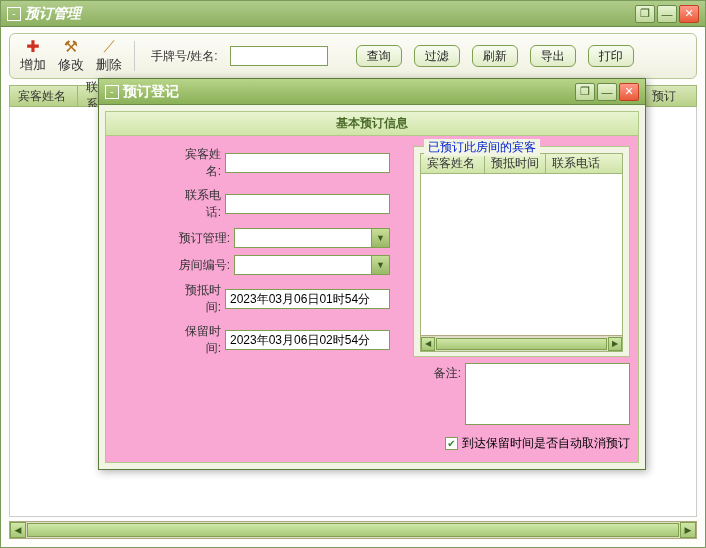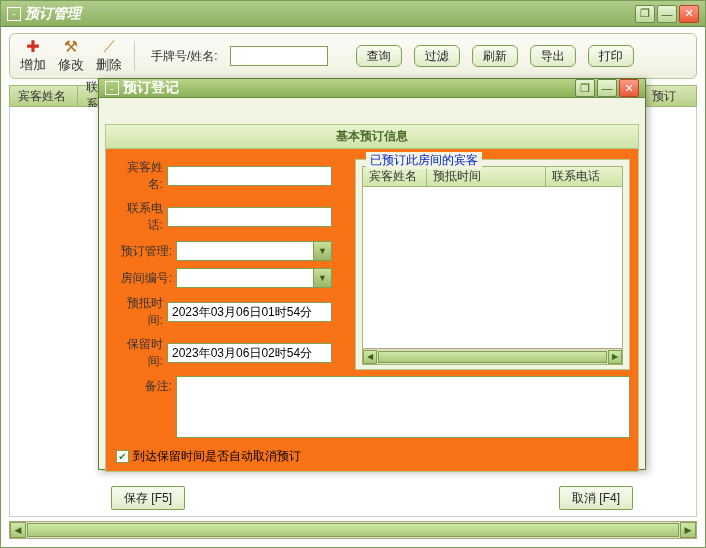--- a/index.html
+++ b/index.html
@@ -32,22 +32,22 @@
 .hscroll .arrow { width: 16px; height: 16px; background: linear-gradient(#d0e8a8,#a8c878); border: 1px solid #80a050; display: flex; align-items: center; justify-content: center; color: #406020; font-size: 9px; cursor: pointer; }
 .hscroll .thumb { flex: 1; height: 14px; background: linear-gradient(#d0e8a8,#a8c878); border: 1px solid #80a050; margin: 0 1px; cursor: pointer; }
 
 
 .dialog { position: absolute; left: 98px; top: 78px; width: 548px; height: 392px; border: 1px solid #5a7a3a; background: #f2f4e4; box-shadow: 2px 2px 8px rgba(0,0,0,.3); display: flex; flex-direction: column; }
 .dlg-title { background: linear-gradient(#b8d488,#8ab058); height: 26px; display: flex; align-items: center; padding: 0 6px; border-bottom: 1px solid #6a8a4a; }
 .dlg-title .t { color: #fff; font-weight: bold; font-size: 14px; flex: 1; }
 .dlg-title .sq { width: 14px; height: 14px; border: 1px solid #fff; display: flex; align-items: center; justify-content: center; margin-right: 4px; color: #fff; font-size: 10px; }
 
 .dlg-body { flex: 1; padding: 6px; display: flex; flex-direction: column; }
-.section-title { background: linear-gradient(#e8f4d0,#d0e4a8); text-align: center; padding: 3px 0; border: 1px solid #b0c888; color: #4a6a2a; font-weight: bold; margin-top: 20px; }
-.form-area { flex: 1; border-left: 1px solid #b0c888; border-right: 1px solid #b0c888; border-bottom: 1px solid #b0c888; padding: 10px 8px 6px 8px; background: #f97316; display: flex; flex-direction: column; gap: 6px; }
+.section-title { background: linear-gradient(#e8f4d0,#d0e4a8); text-align: center; padding: 3px 0; border: 1px solid #b0c888; color: #4a6a2a; font-weight: bold; }
+.form-area { flex: 1; border-left: 1px solid #b0c888; border-right: 1px solid #b0c888; border-bottom: 1px solid #b0c888; padding: 10px 8px 6px 8px; background: #f9a8d4; display: flex; flex-direction: column; gap: 6px; align-items: flex-end; }
 
 .columns { display: flex; gap: 8px; }
 .left-col { width: 218px; display: flex; flex-direction: column; gap: 7px; }
 .field-row { display: flex; align-items: center; gap: 4px; }
 .field-label { width: 58px; text-align: right; color: #333; }
 .field-input { flex: 1; height: 20px; border: 1px solid #7fa050; background: #fff; padding: 0 4px; }
 .field-select { flex: 1; height: 20px; border: 1px solid #7fa050; background: #fff; display: flex; align-items: center; position: relative; }
 .field-select .dd { position: absolute; right: 0; top: 0; width: 18px; height: 18px; background: linear-gradient(#c8e098,#9ab868); display: flex; align-items: center; justify-content: center; color: #405a20; font-size: 9px; cursor: pointer; border-left: 1px solid #7fa050; }
 
 .right-col { flex: 1; border: 1px solid #b0c888; padding: 6px 6px 4px 6px; position: relative; background: #f2f4e4; display: flex; flex-direction: column; margin-left: 15px; }
@@ -193,18 +193,13 @@
         <textarea class="remark-ta" style=""></textarea>
       </div>
 
       <div class="checkbox-row">
         <div class="cb">✔</div>
         <span>到达保留时间是否自动取消预订</span>
       </div>
     </div>
   </div>
 
-  <div class="dlg-footer">
-    <button class="dlg-btn">保存 [F5]</button>
-    <div class="sp"></div>
-    <button class="dlg-btn">取消 [F4]</button>
-  </div>
 </div>
 
 </body></html>

